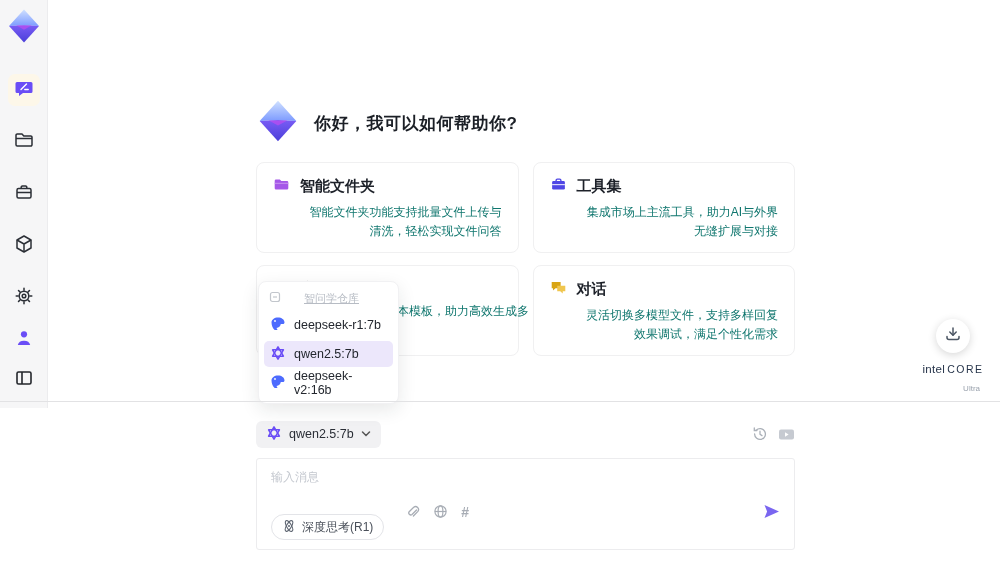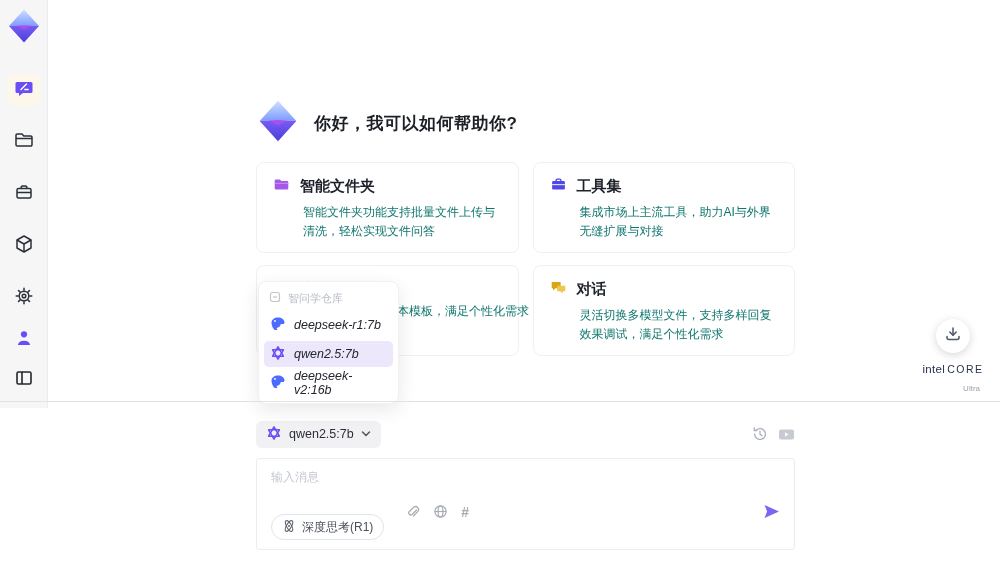--- a/index.html
+++ b/index.html
@@ -13,21 +13,21 @@
   .nav-item{width:32px;height:32px;display:flex;align-items:center;justify-content:center;border-radius:7px;cursor:pointer;}
   .nav-item.active{background:#fdf7e9;}
   .sidebar-bottom{margin-top:auto;margin-bottom:12px;display:flex;flex-direction:column;gap:8px;align-items:center;}
 
   
   .content{position:absolute;left:256px;top:100px;width:539px;}
   .greeting{display:flex;align-items:center;gap:14px;height:46px;}
   .greeting h1{font-size:17px;margin:0;color:#1b1f26;font-weight:bold;letter-spacing:.5px;}
 
   .cards{margin-top:16px;display:grid;grid-template-columns:1fr 1fr;gap:12px 14px;}
-  .card{position:relative;border:1px solid #f0f0f1;border-radius:8px;padding:13px 16px 12px;background:#fff;box-sizing:border-box;min-height:80px;}
+  .card{position:relative;border:1px solid #f0f0f1;border-radius:8px;padding:13px 16px 12px;background:#fff;box-sizing:border-box;min-height:80px;text-align:right;}
   .card-head{display:flex;align-items:center;gap:10px;}
   .card-title{font-size:15px;font-weight:bold;color:#1d2129;}
   .card-desc{margin:6px 0 0 30px;font-size:12px;color:#0f766e;line-height:1.55;}
   .card-desc.fragment{position:absolute;left:140px;top:36px;margin:0;white-space:nowrap;}
 
   .model-row{margin-top:64px;display:flex;align-items:center;height:28px;}
   .model-pill{display:flex;align-items:center;gap:7px;background:#f1f1f3;border-radius:6px;height:27px;padding:0 10px;font-size:12.5px;color:#2a2e36;cursor:pointer;}
   .row-icons{margin-left:auto;display:flex;gap:10px;align-items:center;}
   .row-icons > span{display:flex;cursor:pointer;}
 
@@ -35,22 +35,22 @@
   .composer-input{position:absolute;left:14px;right:14px;top:10px;bottom:42px;border:none;outline:none;resize:none;background:transparent;font-family:"Liberation Sans",sans-serif;font-size:12px;color:#333;padding:0;}
   .composer-input::placeholder{color:#c4c8cf;}
   .composer-toolbar{position:absolute;left:14px;right:14px;bottom:9px;display:flex;align-items:center;gap:13px;}
   .deep-think{display:flex;align-items:center;gap:6px;border:1px solid #e3e4e8;border-radius:14px;height:24px;padding:0 10px;font-size:12px;color:#4a505a;cursor:pointer;background:#fff;margin-top:31px;}
   .tool-icon{display:flex;cursor:pointer;}
   .hash{font-size:14px;color:#a8adb5;font-weight:bold;cursor:pointer;line-height:1;}
   .send-btn{margin-left:auto;cursor:pointer;display:flex;}
 
   
   .dropdown{position:absolute;left:258px;top:281px;width:141px;background:#fff;border:1px solid #f1f1f3;border-radius:8px;box-shadow:0 6px 18px rgba(31,35,41,.10);padding:5px 5px 7px;box-sizing:border-box;z-index:5;}
-  .dd-header{display:flex;align-items:center;gap:7px;height:22px;padding:0 5px;font-size:11px;color:#b7bcc4;}
-  .dd-item{display:flex;align-items:center;gap:8px;height:26px;padding:0 6px;border-radius:5px;font-size:12.5px;color:#23272e;margin-top:3px;cursor:pointer;font-style:italic;}
+  .dd-header{display:flex;align-items:center;gap:23px;height:22px;padding:0 5px;font-size:11px;color:#b7bcc4;text-decoration:underline;}
+  .dd-item{display:flex;align-items:center;gap:8px;height:26px;padding:0 6px;border-radius:5px;font-size:12.5px;color:#23272e;margin-top:3px;cursor:pointer;}
   .dd-item.selected{background:#ece7fb;}
 
   
   .corner{position:absolute;right:14px;bottom:14px;width:66px;text-align:center;z-index:6;}
   .download-btn{width:34px;height:34px;border-radius:50%;background:#fff;box-shadow:0 2px 8px rgba(0,0,0,.16);display:flex;align-items:center;justify-content:center;cursor:pointer;margin:0 auto;}
   .intel-badge{margin-top:6px;color:#26344a;line-height:1.1;}
   .intel-brand{font-size:11.5px;font-weight:normal;letter-spacing:.3px;}
   .intel-product{font-size:10.5px;letter-spacing:1.5px;margin-left:2px;}
   .intel-tier{display:block;font-size:8px;color:#9aa2ad;text-align:right;padding-right:6px;margin-top:9px;}
 
@@ -192,21 +192,21 @@
             <svg width="17" height="17" viewBox="0 0 20 20">
               <circle cx="10" cy="10" r="7.5" fill="#3b82f6"></circle>
               <g stroke="#fff" stroke-width="1" fill="none">
                 <path d="M2.5 10h15"></path>
                 <ellipse cx="10" cy="10" rx="3.4" ry="7.5"></ellipse>
               </g>
             </svg>
           </span>
           <span class="card-title">应用市场</span>
         </div>
-        <div class="card-desc fragment">本模板，满足个性化需求</div>
+        <div class="card-desc fragment">本模板，助力高效生成多</div>
       </div>
 
       <div class="card">
         <div class="card-head">
           <span>
             <svg width="17" height="17" viewBox="0 0 20 20">
               <path fill="#d9a514" d="M2 3.5h10.5v7.5H6.5L3.5 13.5V11H2z"></path>
               <path fill="#f0c64e" d="M8.5 8H18v6.5h-3V17l-3-2.5H8.5z"></path>
             </svg>
           </span>

